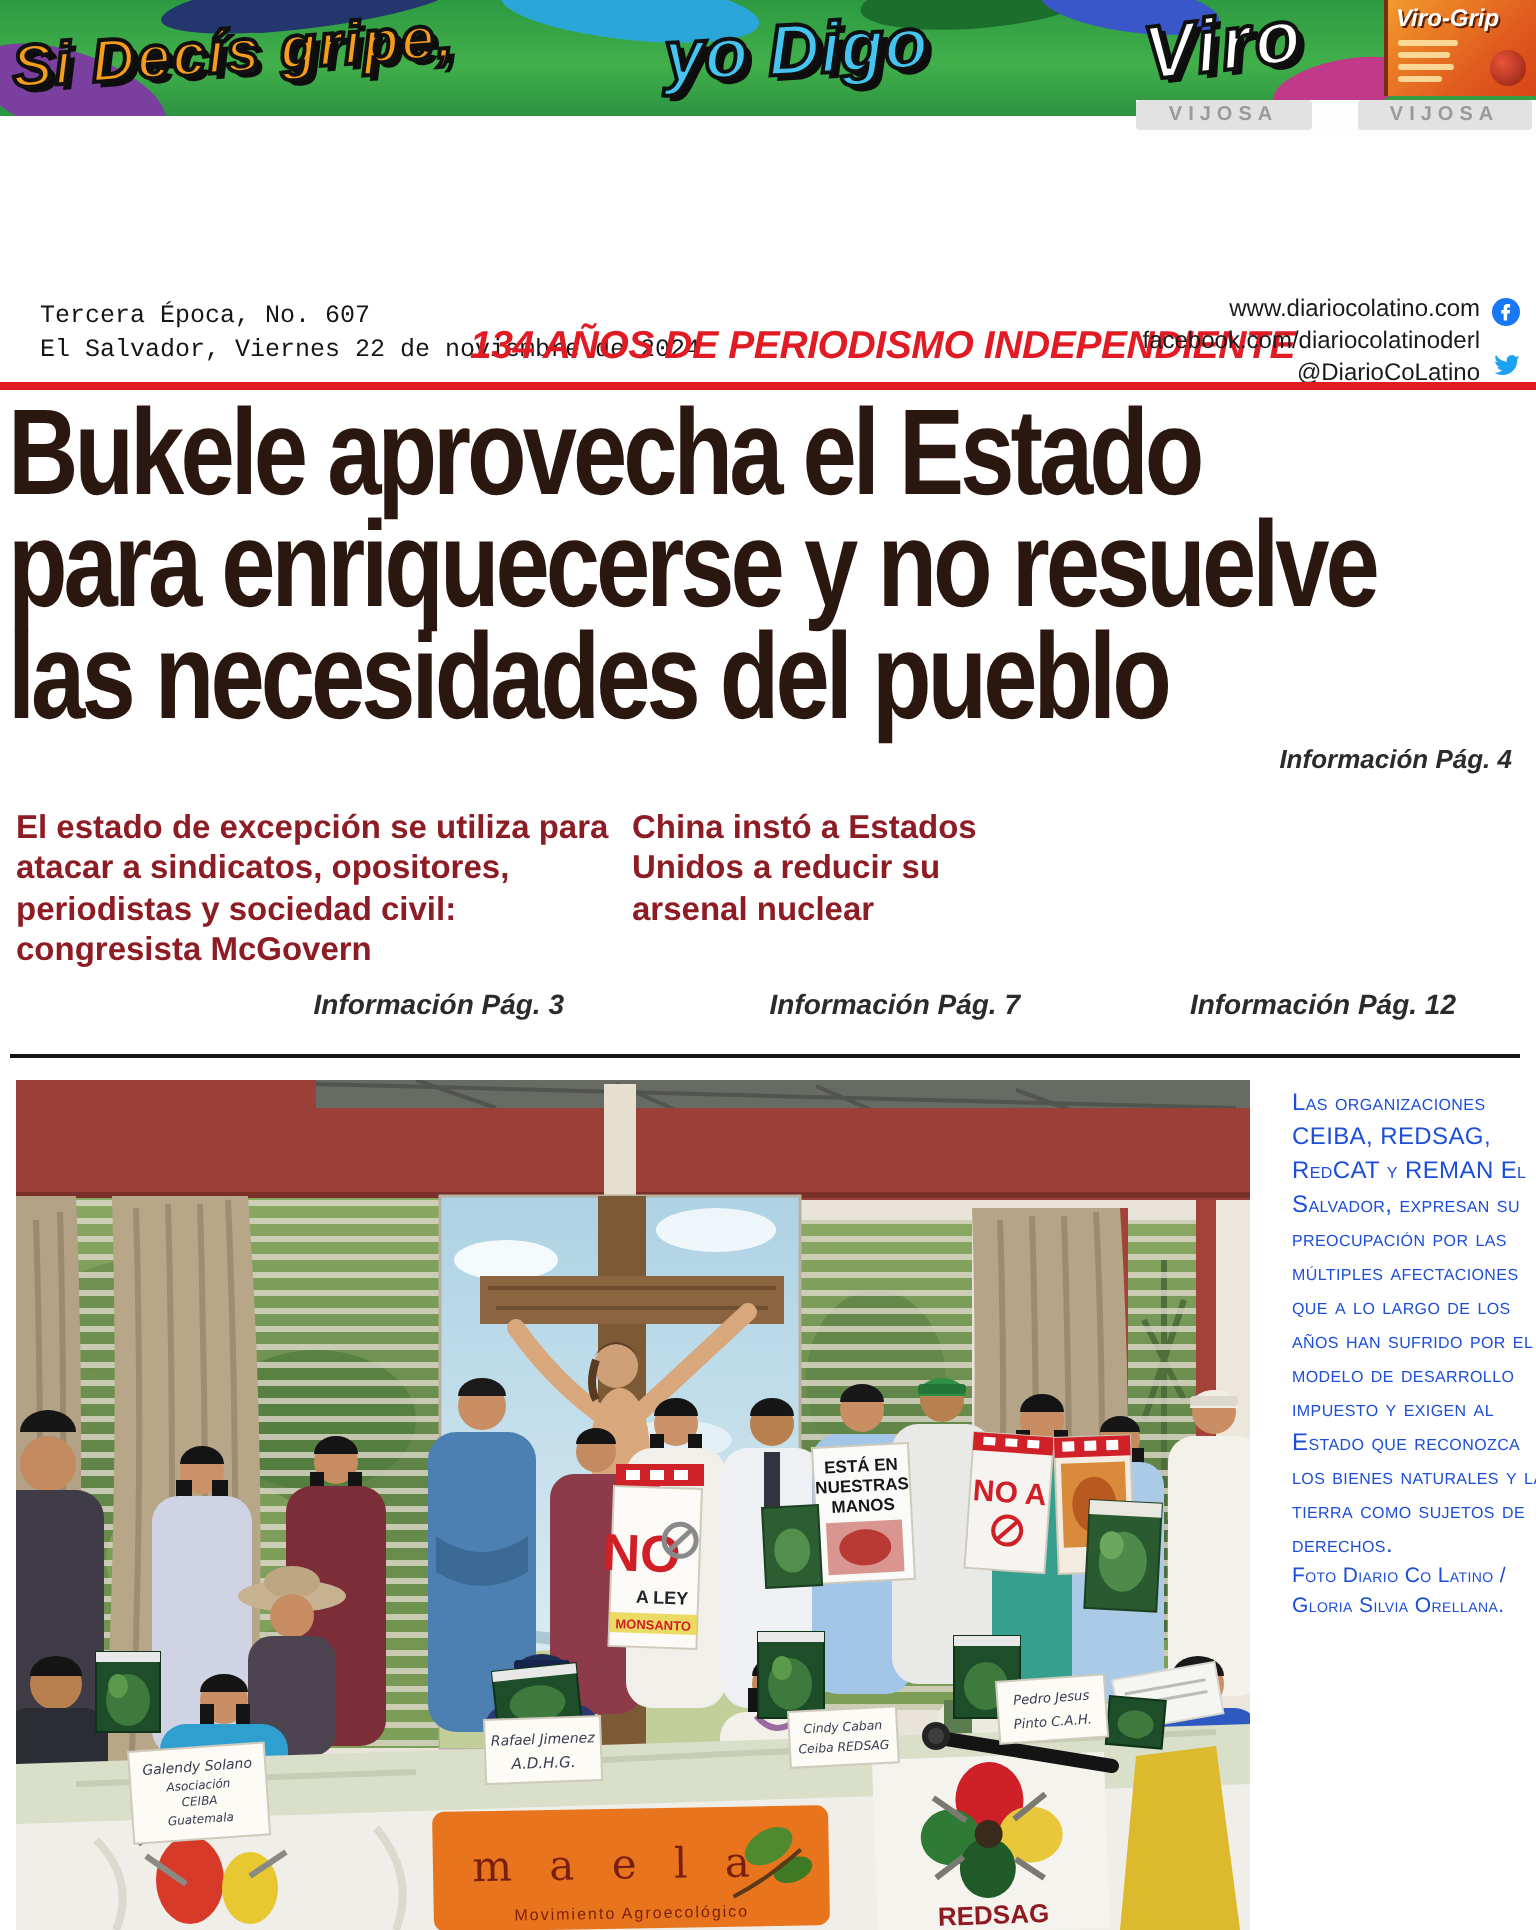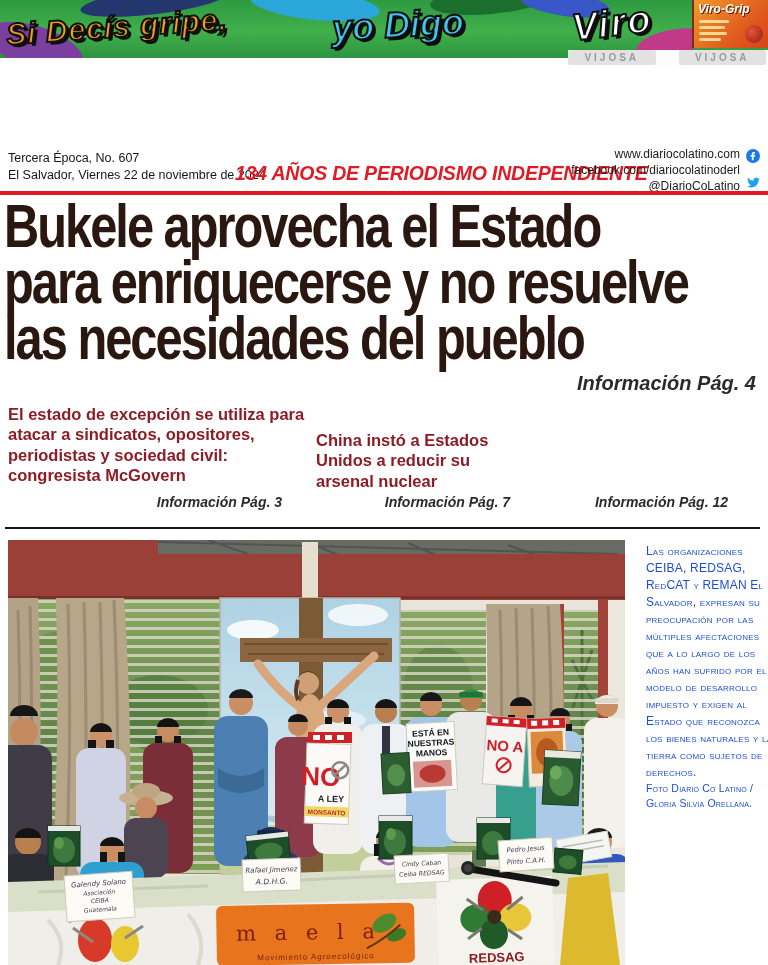--- a/index.html
+++ b/index.html
@@ -24,38 +24,38 @@
            background:radial-gradient(circle at 35% 35%,#e8543a,#8e1f10);}
   .vijosa-strip{position:absolute;right:0;top:50px;width:200px;height:18px;background:#fdfdfd;
                 display:flex;align-items:flex-start;justify-content:flex-end;gap:23px;padding-right:2px;box-sizing:border-box;}
   .vijosa-tab{width:90px;height:15px;background:#e2e2e2;border-radius:2px;color:#9a9a9a;
               font-size:10px;font-weight:bold;letter-spacing:3px;display:flex;align-items:center;justify-content:center;}
   
   .masthead-title{position:absolute;left:0;top:64px;width:768px;text-align:center;
        font-family:"Liberation Serif",serif;font-weight:bold;font-size:77px;line-height:80px;
        color:#1b1b1b;letter-spacing:0px;white-space:nowrap;}
   .masthead-title .accent{color:#cf1420;}
-  .edition-block{position:absolute;left:8px;top:150px;font-size:12.5px;line-height:1.32;color:#161616;}
+  .edition-block{position:absolute;left:20px;top:150px;font-size:12.5px;line-height:1.32;color:#161616;font-family:Liberation Mono, monospace;}
   .slogan{position:absolute;left:235px;top:162px;width:380px;text-align:center;
           font-size:19.5px;font-weight:bold;font-style:italic;color:#e01b24;letter-spacing:-0.2px;white-space:nowrap;}
   .social-block{position:absolute;right:28px;top:147px;text-align:right;font-size:12px;line-height:1.32;color:#1a1a1a;}
   .icon-fb{position:absolute;right:8px;top:149px;width:14px;height:14px;}
   .icon-tw{position:absolute;right:7px;top:175px;width:16px;height:14px;}
   .red-rule{position:absolute;left:0;top:191px;width:768px;height:4px;background:#e01b24;}
   
   .headline-wrap{position:absolute;left:4px;top:198px;width:960px;transform:scaleX(0.8);transform-origin:0 0;}
   .headline-line{font-size:61px;font-weight:bold;letter-spacing:-2.5px;line-height:56px;color:#2a1710;white-space:nowrap;}
-  .lead-pageref{position:absolute;right:12px;top:372px;font-size:20px;font-weight:bold;font-style:italic;color:#2b2b2b;}
+  .lead-pageref{position:absolute;right:12px;top:372px;font-size:13px;font-weight:bold;font-style:italic;color:#2b2b2b;}
   
   .substories{position:absolute;left:8px;top:404px;width:754px;height:106px;display:flex;justify-content:flex-start;}
   .substory{position:relative;}
   .substory h3{margin:0;font-size:16.5px;line-height:1.24;font-weight:bold;color:#8e1c24;}
   .sub-pageref{position:absolute;bottom:0;font-size:14px;font-weight:bold;font-style:italic;color:#2b2b2b;}
   .s1{width:308px;} .s1 .sub-pageref{right:34px;margin-left:20px;}
-  .s2{width:200px;margin-top:26px;} .s2 .sub-pageref{right:6px;}
+  .s2{width:200px;} .s2 .sub-pageref{right:6px;}
   .s3{width:212px;} .s3 h3{letter-spacing:-0.4px;font-size:15.8px;} .s3 .sub-pageref{right:0;}
   .black-rule{position:absolute;left:5px;top:527px;width:755px;height:2px;background:#141414;}
   
   .photo{position:absolute;left:8px;top:540px;width:617px;height:425px;}
   .photo-caption{position:absolute;left:646px;top:543px;width:130px;color:#1d4ed8;}
   .cap-text{margin:0;font-size:12px;line-height:17px;font-variant:small-caps;letter-spacing:0.2px;}
   .cap-credit{margin:0;font-size:10.5px;line-height:15px;font-variant:small-caps;letter-spacing:0.2px;}
 </style>
 </head>
 <body>

